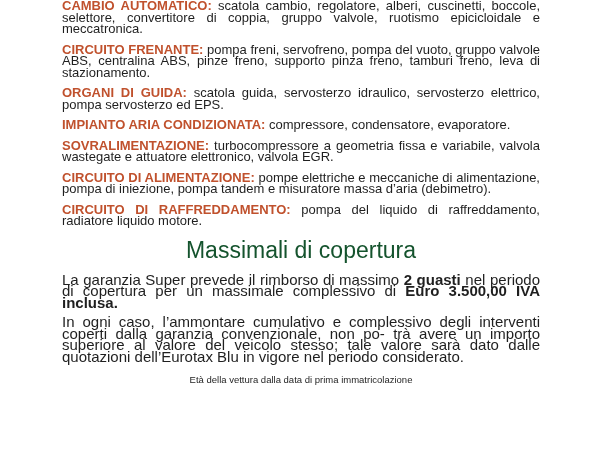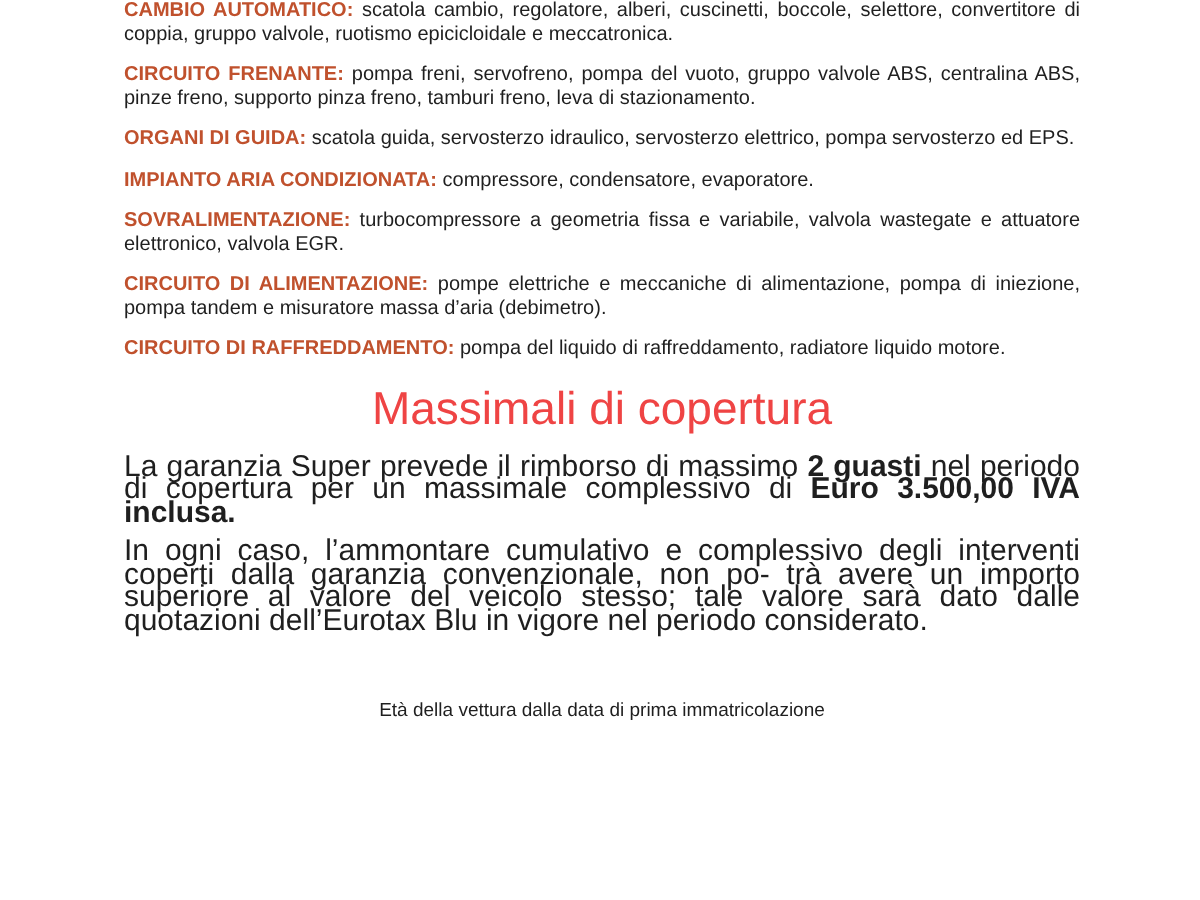--- a/index.html
+++ b/index.html
@@ -16,51 +16,51 @@
     font-family: "Liberation Sans", "DejaVu Sans", sans-serif;
     color: #1f1f1f;
   }
   .page-body {
     position: absolute;
     top: 0;
     left: 62px;
     width: 478px;
   }
   .section {
-    font-size: 10px;
+    font-size: 13px;
     line-height: 11.5px;
     text-align: justify;
     margin: 0 0 9px 0;
   }
   .section-label {
     color: #c0512d;
     font-weight: bold;
   }
   .doc-heading {
     font-size: 23px;
     font-weight: 400;
     line-height: 28px;
     text-align: center;
     margin: 8px 0 10px 0;
-    color: #ef4444;
+    color: #14532d;
   }
   .paragraph {
     font-size: 15px;
     line-height: 11.5px;
     text-align: justify;
     margin: 0 0 8px 0;
   }
   .paragraph.spaced {
   }
   .bold { font-weight: bold; }
   .footer-cut {
     font-size: 9.5px;
     line-height: 11.5px;
     text-align: center;
-    margin-top: 34px;
+    margin-top: 12px;
   }
 </style>
 </head>
 <body>
 
 <div class="screen">
   <div class="page-body">
 
     <p class="section"><span class="section-label">CAMBIO AUTOMATICO:</span> <span>scatola cambio, regolatore, alberi, cuscinetti, boccole, selettore, convertitore di coppia, gruppo valvole, ruotismo epicicloidale e meccatronica.</span></p>
 

